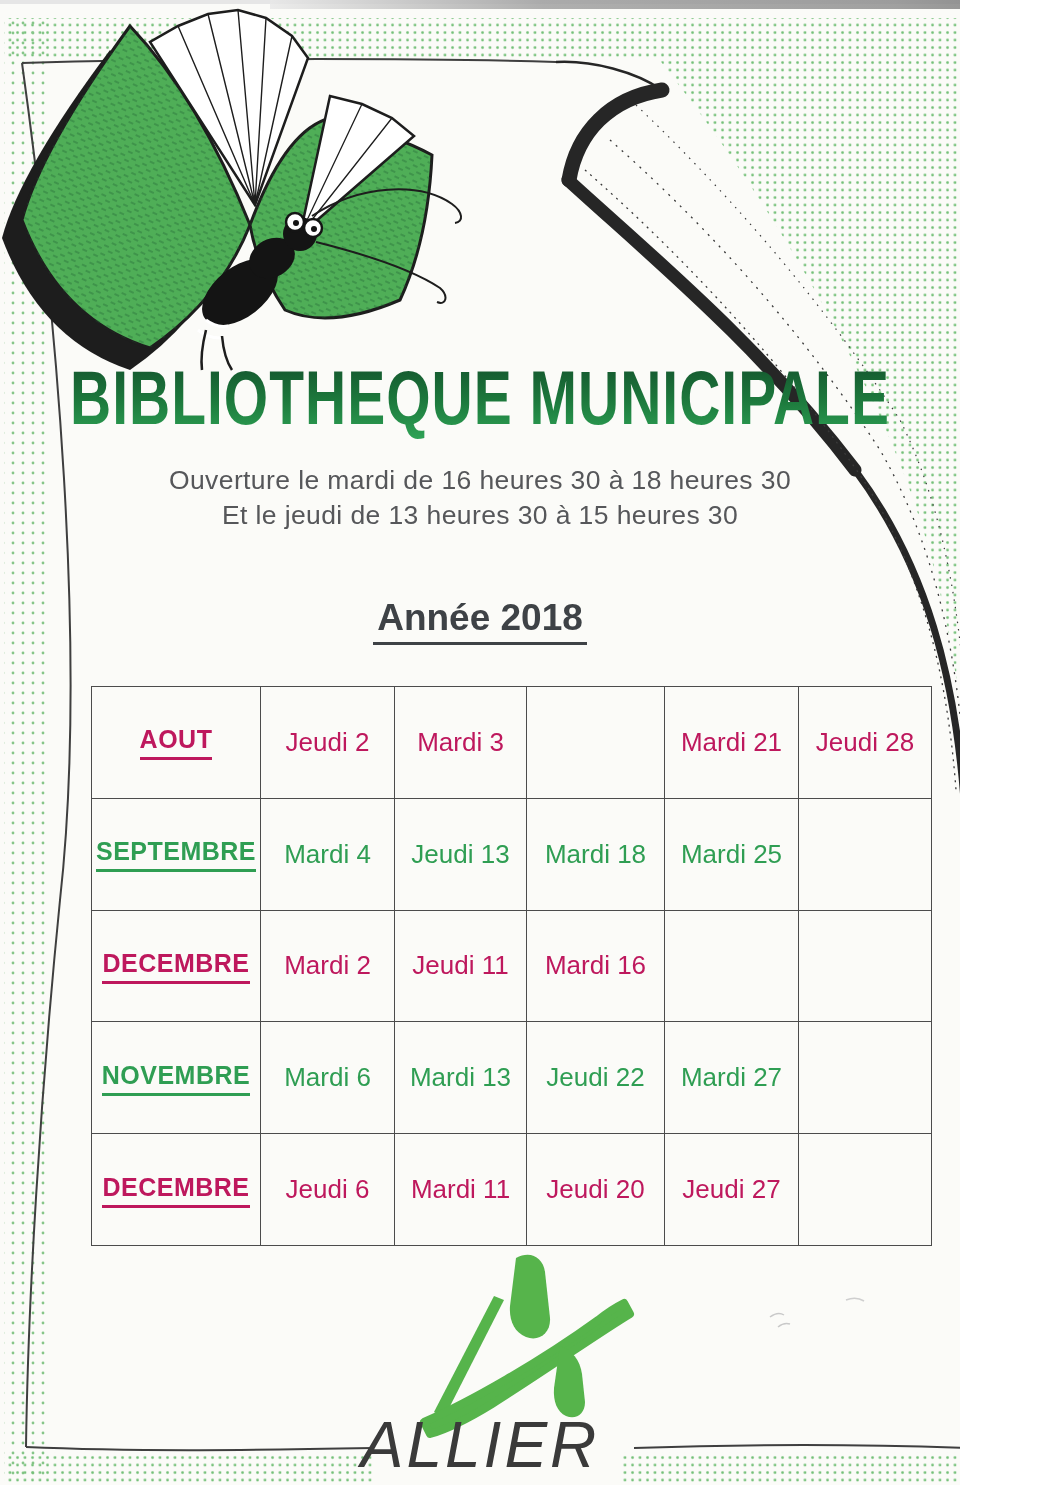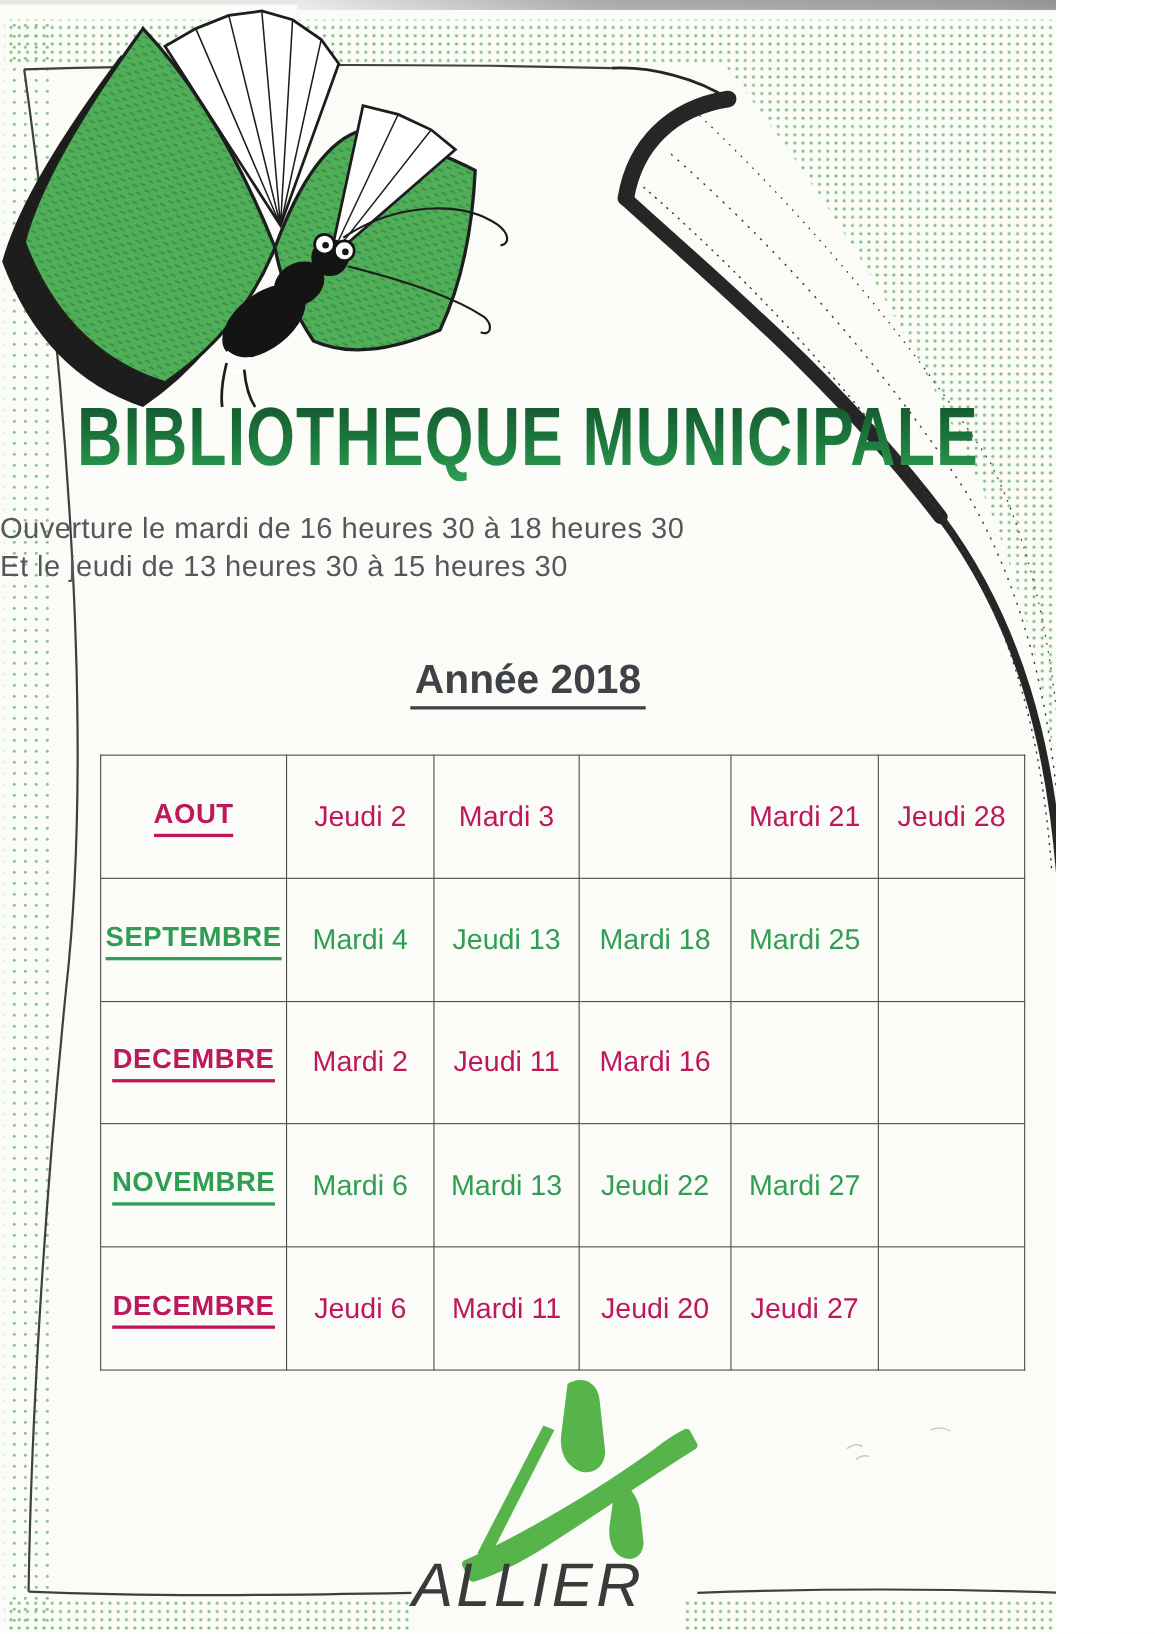--- a/index.html
+++ b/index.html
@@ -11,21 +11,21 @@
   .abs{position:absolute;}
   .title{
     left:0;right:0;top:354px;text-align:center;white-space:nowrap;
     font-size:57px;font-weight:bold;letter-spacing:1px;
     transform:scaleY(1.32);transform-origin:top center;
     background:linear-gradient(180deg,#124d2a 0%,#1d7a3d 55%,#2fa557 100%);
     -webkit-background-clip:text;background-clip:text;
     color:transparent;
   }
   .subtitle{
-    left:0;right:0;top:463px;
+    left:0;right:0;top:463px;text-align:center;
     font-size:26.5px;line-height:35px;color:#56575a;letter-spacing:0.4px;
   }
   .year{
     left:0;right:0;top:597px;text-align:center;
     font-size:37px;font-weight:bold;color:#3e4246;
   }
   .year span{display:inline-block;border-bottom:3.5px solid #3e4246;padding:0 4px 3px 4px;}
   table.sched{
     position:absolute;left:91px;top:686px;width:840px;height:560px;
     border-collapse:collapse;table-layout:fixed;background:transparent;
@@ -35,21 +35,21 @@
     font-size:26px;padding:0;
   }
   .row-green{color:#2f9e53;}
   .row-black{color:#be185d;}
   td.month span{
     display:inline-block;font-weight:bold;font-size:25px;letter-spacing:0.5px;
     border-bottom:3.2px solid currentColor;padding-bottom:3px;
   }
   .allier-text{
     left:0;right:0;top:1408px;text-align:center;
-    font-size:56px;font-style:italic;color:#3a3a3a;letter-spacing:3px;
+    font-size:64px;font-style:italic;color:#3a3a3a;letter-spacing:3px;
   }
 </style>
 </head>
 <body>
 
 <div class="page">
 
   <svg class="deco" viewBox="0 0 1050 1485">
     <defs>
       <pattern id="dotsSmall" width="10" height="10" patternUnits="userSpaceOnUse">

